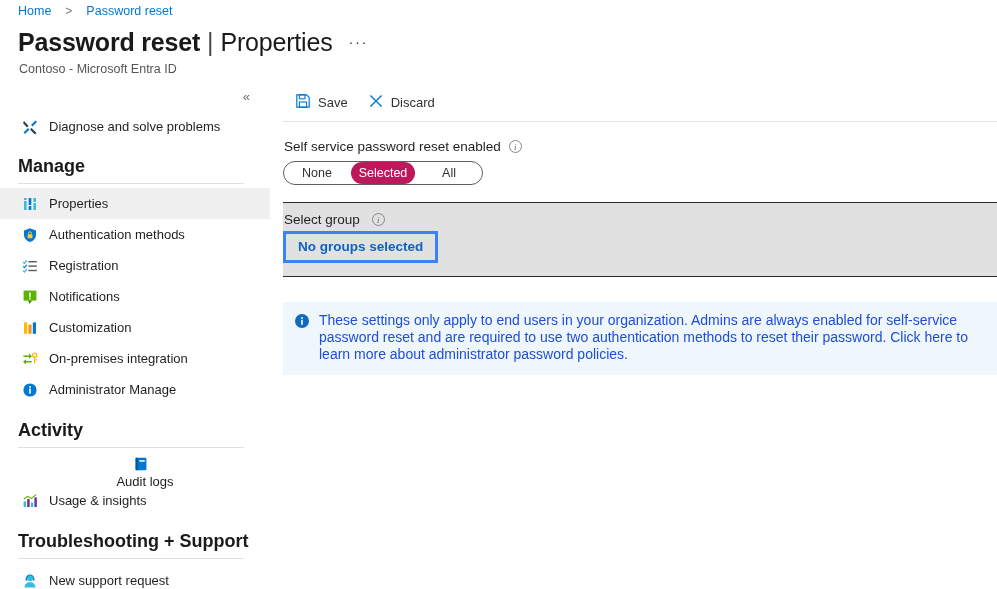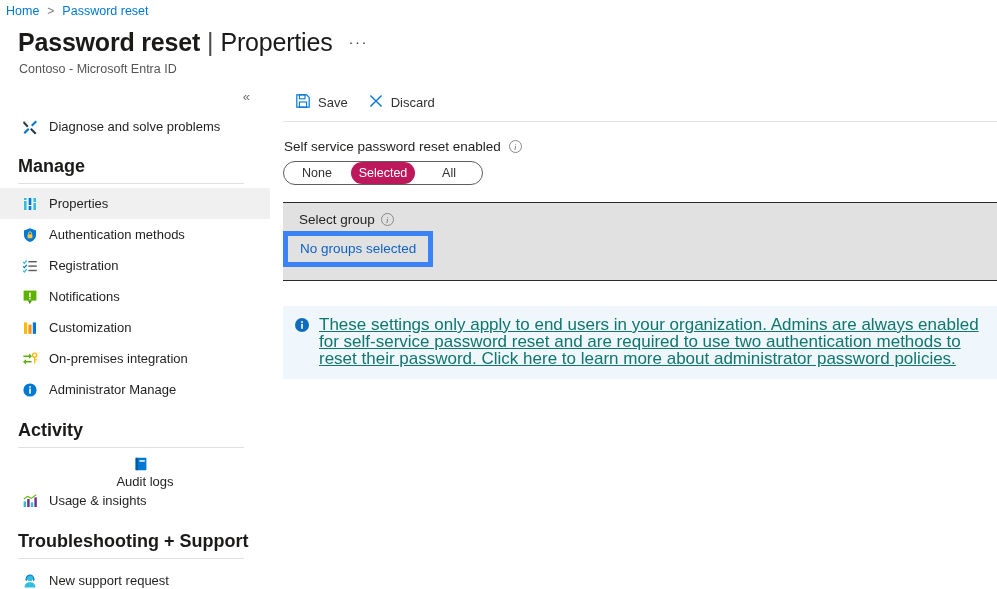--- a/index.html
+++ b/index.html
@@ -13,26 +13,26 @@
     font-family: "Liberation Sans", sans-serif;
     font-size: 13px;
     color: #323130;
     overflow: hidden;
     position: relative;
   }
 
   
   .breadcrumb {
     position: absolute;
-    left: 6px;
+    left: 18px;
     top: 4px;
     font-size: 12.5px;
     display: flex;
     align-items: center;
-    gap: 8px;
+    gap: 14px;
     white-space: nowrap;
   }
   .bc-link {
     color: #0078d4;
     cursor: pointer;
   }
   .bc-sep {
     color: #7a7a7a;
     font-size: 12px;
   }
@@ -237,34 +237,35 @@
   }
   .group-band {
     width: 714px;
     background: #e1e1e1;
     box-sizing: border-box;
     padding: 9px 0 0 0;
   }
   .band-label-row {
     display: flex;
     align-items: center;
-    gap: 6px;
-    padding-left: 16px;
+    gap: 12px;
+    padding-left: 1px;
     white-space: nowrap;
   }
   .band-label {
     font-size: 13.5px;
     color: #201f1e;
   }
   .redbox {
     margin-top: 4px;
     display: inline-block;
-    border: 5px solid #3b82f6;
+    border: 3px solid #3b82f6;
     padding: 5px 12px 6px 12px;
     box-sizing: border-box;
+    font-weight: bold;
   }
   .group-link {
     font-size: 13.5px;
     color: #0f62c4;
     cursor: pointer;
     white-space: nowrap;
   }
 
   
   .banner {
@@ -274,24 +275,23 @@
     display: flex;
     gap: 9px;
     padding: 10px 12px 12px 11px;
     box-sizing: border-box;
   }
   .banner-icon {
     flex: 0 0 16px;
     margin-top: 1px;
   }
   .banner-text {
-    font-size: 17px;
+    font-size: 14px;
     line-height: 17px;
-    color: #0f766e;
-    text-decoration: underline;
+    color: #1d4ed8;
   }
 </style>
 </head>
 <body>
 
 <div class="breadcrumb">
   <span class="bc-link">Home</span>
   <span class="bc-sep">&gt;</span>
   <span class="bc-link">Password reset</span>
 </div>

